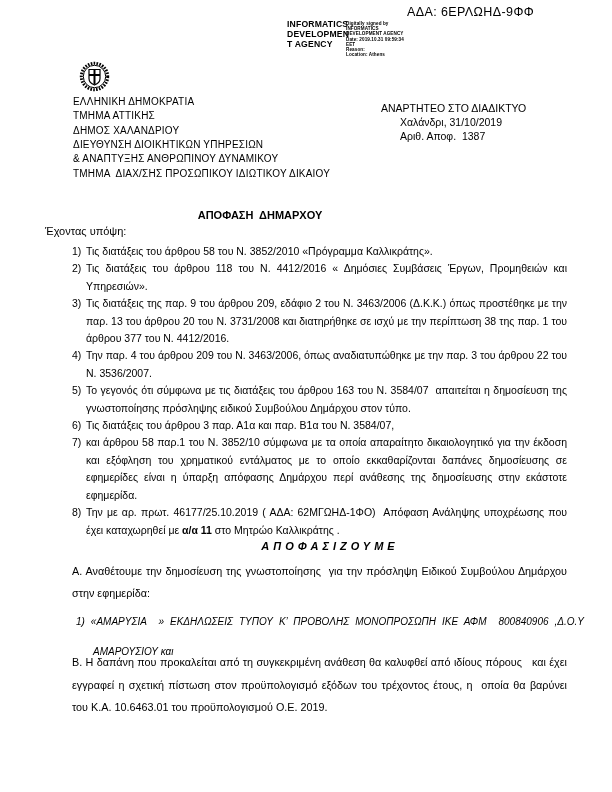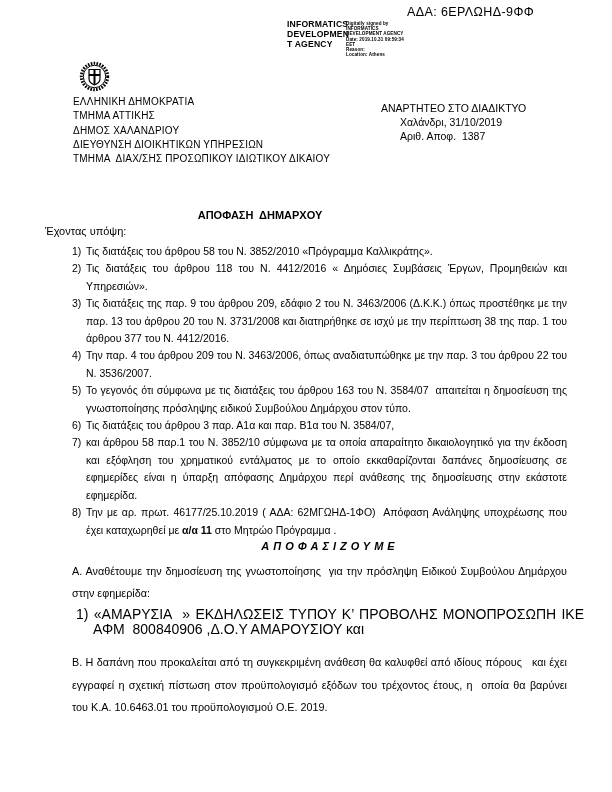--- a/index.html
+++ b/index.html
@@ -26,21 +26,21 @@
   .intro{left:45px;top:225px;font-size:11px;}
 
   .list{left:72px;top:243px;width:495px;font-size:10.5px;line-height:17.4px;}
   .item{display:flex;}
   .item .num{width:14px;flex:none;}
   .item .t{flex:1;text-align:justify;white-space:pre-wrap;}
 
   .decide{left:0;top:540px;width:612px;text-align:center;font-weight:700;font-style:italic;font-size:11px;letter-spacing:4px;padding-left:24px;}
 
   .sec-a{left:72px;top:560px;width:495px;font-size:10.8px;line-height:22.4px;text-align:justify;}
-  .item-a1{left:76px;top:607px;width:491px;font-size:14px;line-height:15px;text-align:justify;padding-left:17px;text-indent:-17px;}
+  .item-a1{left:76px;top:607px;width:491px;font-size:10px;line-height:30px;text-align:justify;padding-left:17px;text-indent:-17px;font-style:italic;}
   .sec-b{left:72px;top:651px;width:495px;font-size:10.8px;line-height:22.5px;text-align:justify;}
 </style>
 </head>
 <body>
 
 <div class="page">
 
   <div class="abs ada pre">ΑΔΑ: 6ΕΡΛΩΗΔ-9ΦΦ</div>
 
   <div class="abs sig-agency">
@@ -66,20 +66,21 @@
       <line x1="15.5" y1="8.5" x2="15.5" y2="23.5" stroke="#000" stroke-width="2"></line>
       <line x1="10" y1="14" x2="21" y2="14" stroke="#000" stroke-width="2"></line>
     </svg>
   </div>
 
   <div class="abs hdr-left">
     <div class="pre">ΕΛΛΗΝΙΚΗ ΔΗΜΟΚΡΑΤΙΑ</div>
     <div class="pre">ΤΜΗΜΑ ΑΤΤΙΚΗΣ</div>
     <div class="pre">ΔΗΜΟΣ ΧΑΛΑΝΔΡΙΟΥ</div>
     <div class="pre">ΔΙΕΥΘΥΝΣΗ ΔΙΟΙΚΗΤΙΚΩΝ ΥΠΗΡΕΣΙΩΝ</div>
+    <div class="pre">&amp; ΑΝΑΠΤΥΞΗΣ ΑΝΘΡΩΠΙΝΟΥ ΔΥΝΑΜΙΚΟΥ</div>
     <div class="pre">ΤΜΗΜΑ  ΔΙΑΧ/ΣΗΣ ΠΡΟΣΩΠΙΚΟΥ ΙΔΙΩΤΙΚΟΥ ΔΙΚΑΙΟΥ</div>
   </div>
 
   <div class="abs hdr-right">
     <div class="pre">ΑΝΑΡΤΗΤΕΟ ΣΤΟ ΔΙΑΔΙΚΤΥΟ</div>
     <div class="ind pre">Χαλάνδρι, 31/10/2019</div>
     <div class="ind pre">Αριθ. Αποφ.  1387</div>
   </div>
 
   <div class="abs doc-title pre">ΑΠΟΦΑΣΗ  ΔΗΜΑΡΧΟΥ</div>
@@ -110,21 +111,21 @@
     <div class="item">
       <span class="num">6)</span>
       <span class="t">Τις διατάξεις του άρθρου 3 παρ. Α1α και παρ. Β1α του Ν. 3584/07,</span>
     </div>
     <div class="item">
       <span class="num">7)</span>
       <span class="t">και άρθρου 58 παρ.1 του Ν. 3852/10 σύμφωνα με τα οποία απαραίτητο δικαιολογητικό για την έκδοση και εξόφληση του χρηματικού εντάλματος με το οποίο εκκαθαρίζονται δαπάνες δημοσίευσης σε εφημερίδες είναι η ύπαρξη απόφασης Δημάρχου περί ανάθεσης της δημοσίευσης στην εκάστοτε εφημερίδα.</span>
     </div>
     <div class="item">
       <span class="num">8)</span>
-      <span class="t"><span>Την με αρ. πρωτ. 46177/25.10.2019 ( ΑΔΑ: 62ΜΓΩΗΔ-1ΦΟ)  Απόφαση Ανάληψης υποχρέωσης που έχει καταχωρηθεί με </span><b>α/α 11</b><span> στο Μητρώο Πρόγραμμα .</span></span>
+      <span class="t"><span>Την με αρ. πρωτ. 46177/25.10.2019 ( ΑΔΑ: 62ΜΓΩΗΔ-1ΦΟ)  Απόφαση Ανάληψης υποχρέωσης που έχει καταχωρηθεί με </span><b>α/α 11</b><span> στο Μητρώο Καλλικράτης .</span></span>
     </div>
   </div>
 
   <div class="abs decide">ΑΠΟΦΑΣΙΖΟΥΜΕ</div>
 
   <div class="abs sec-a pre">Α. Αναθέτουμε την δημοσίευση της γνωστοποίησης  για την πρόσληψη Ειδικού Συμβούλου Δημάρχου στην εφημερίδα:</div>
 
   <div class="abs item-a1 pre">1) «ΑΜΑΡΥΣΙΑ  » ΕΚΔΗΛΩΣΕΙΣ ΤΥΠΟΥ Κ’ ΠΡΟΒΟΛΗΣ ΜΟΝΟΠΡΟΣΩΠΗ ΙΚΕ ΑΦΜ  800840906 ,Δ.Ο.Υ ΑΜΑΡΟΥΣΙΟΥ και</div>
 
   <div class="abs sec-b pre">Β. Η δαπάνη που προκαλείται από τη συγκεκριμένη ανάθεση θα καλυφθεί από ιδίους πόρους   και έχει εγγραφεί η σχετική πίστωση στον προϋπολογισμό εξόδων του τρέχοντος έτους, η  οποία θα βαρύνει του Κ.Α. 10.6463.01 του προϋπολογισμού Ο.Ε. 2019.</div>

